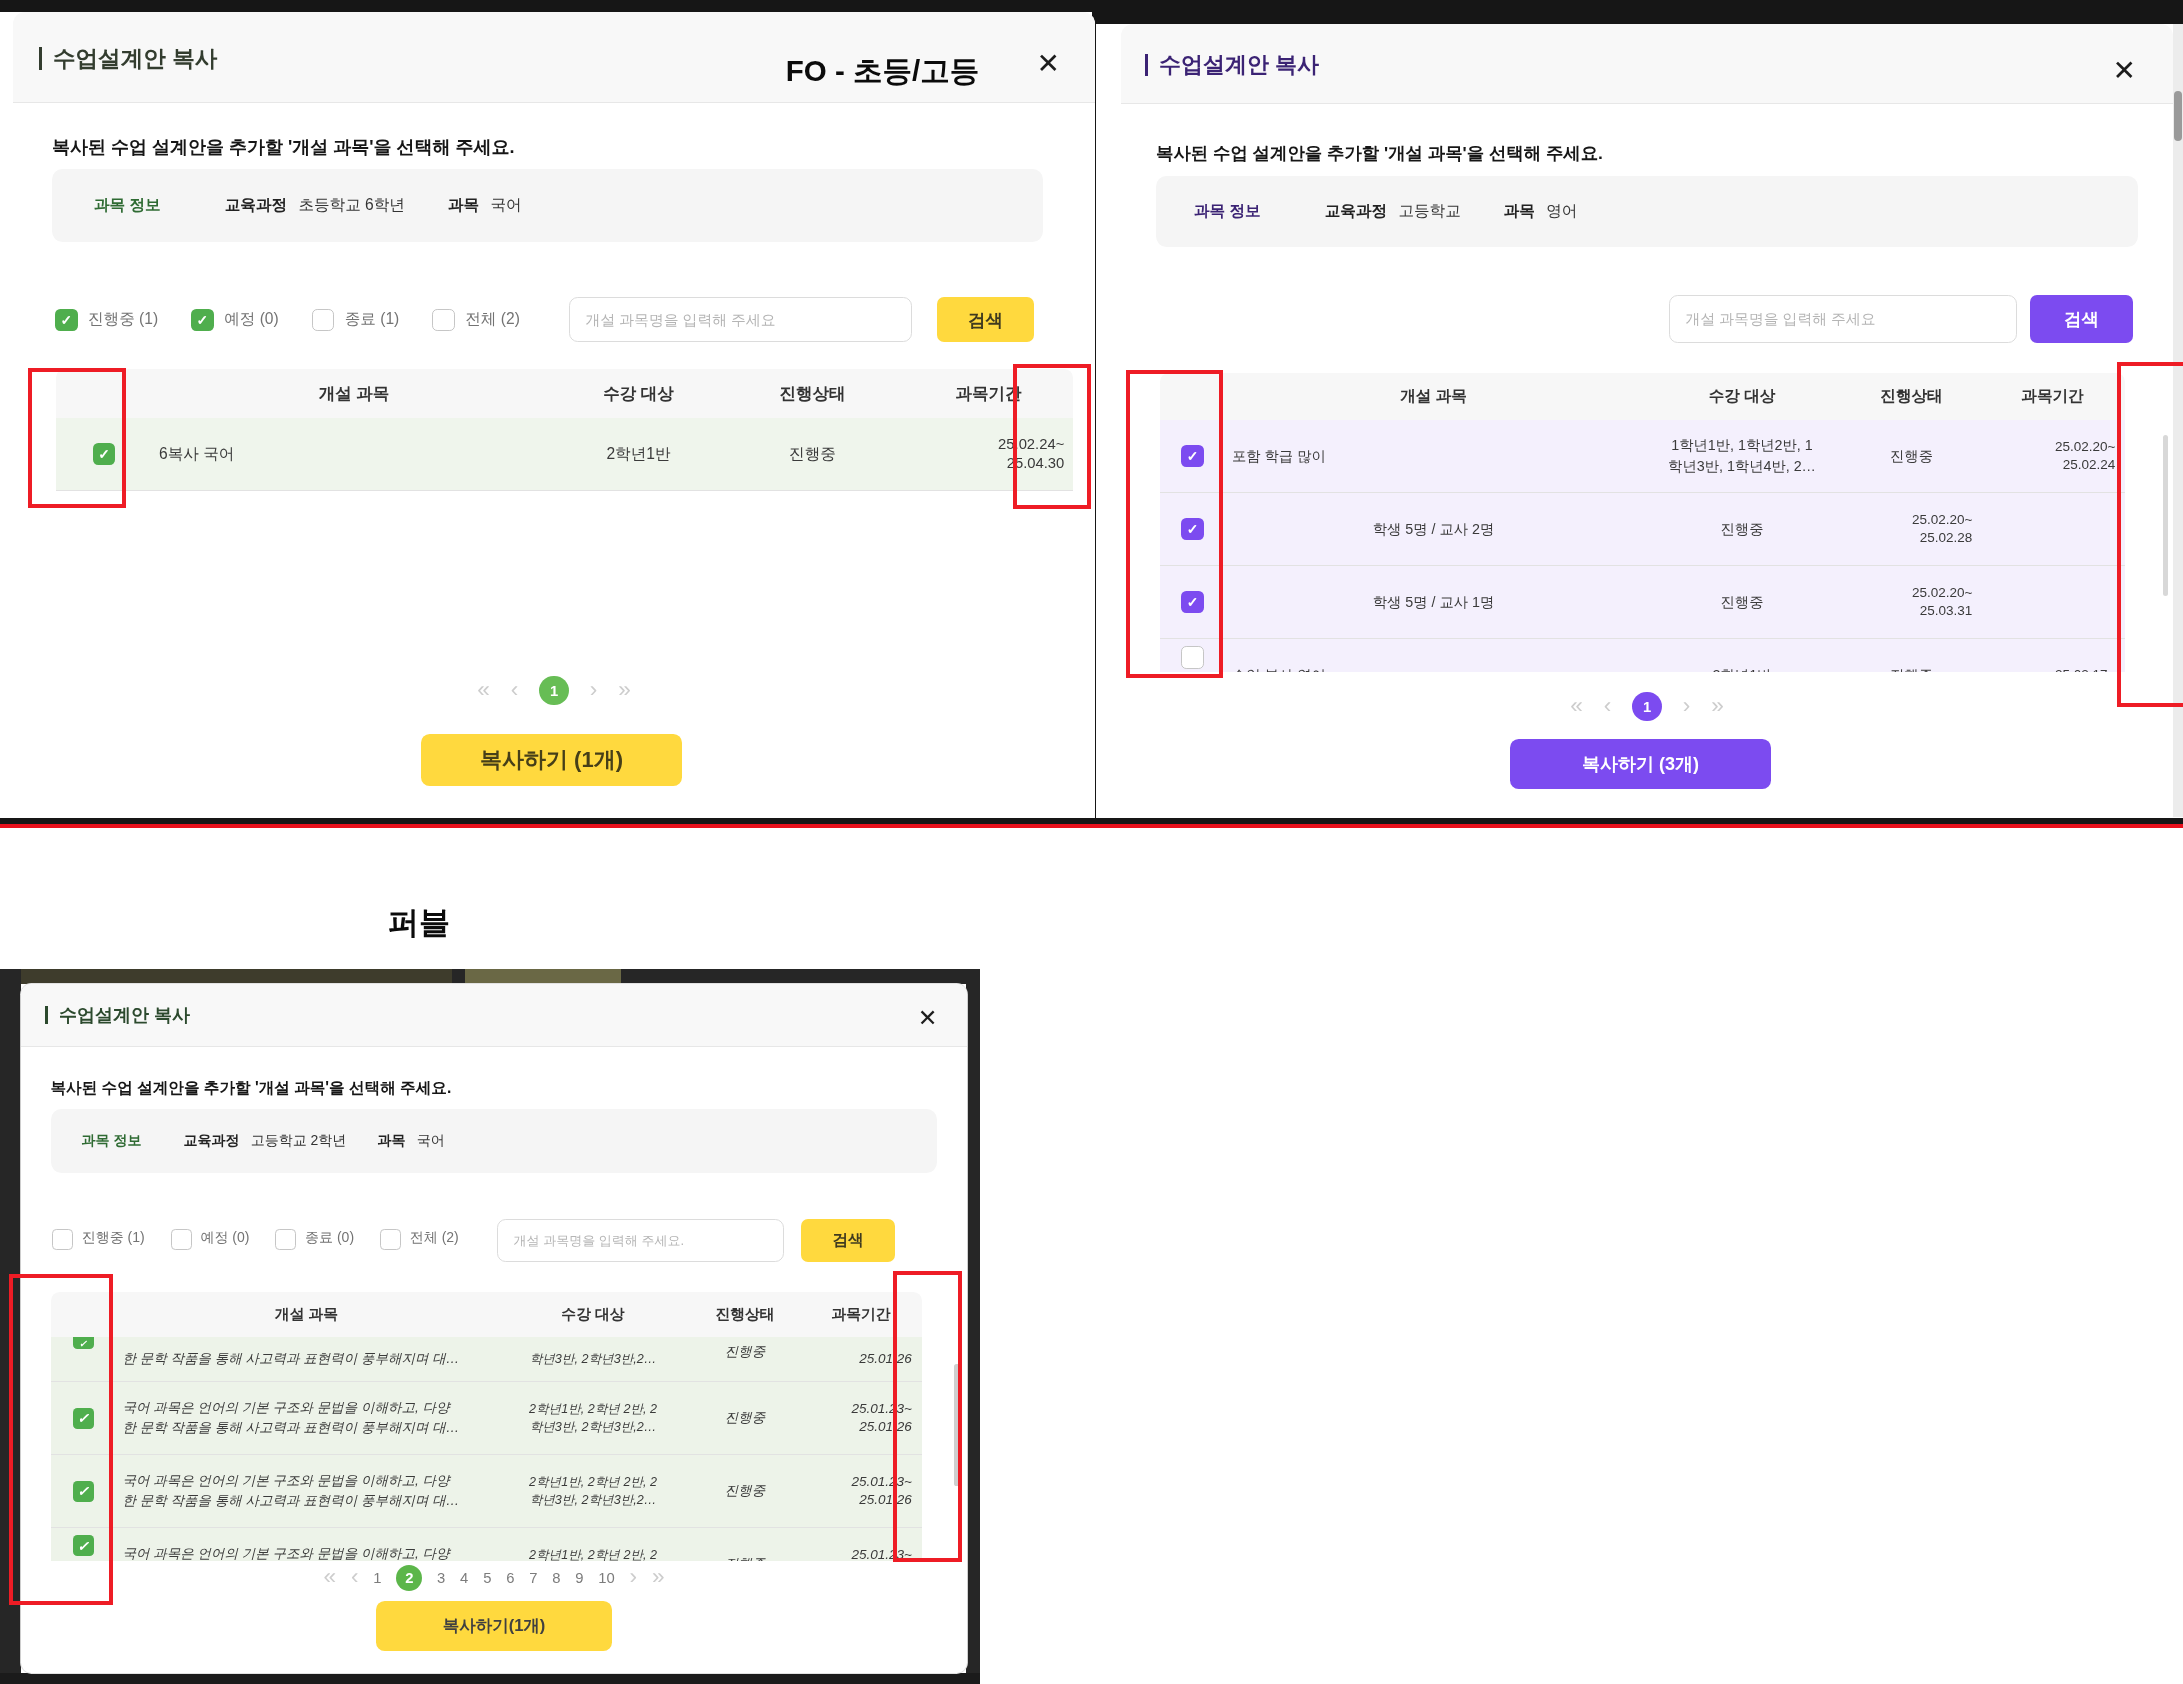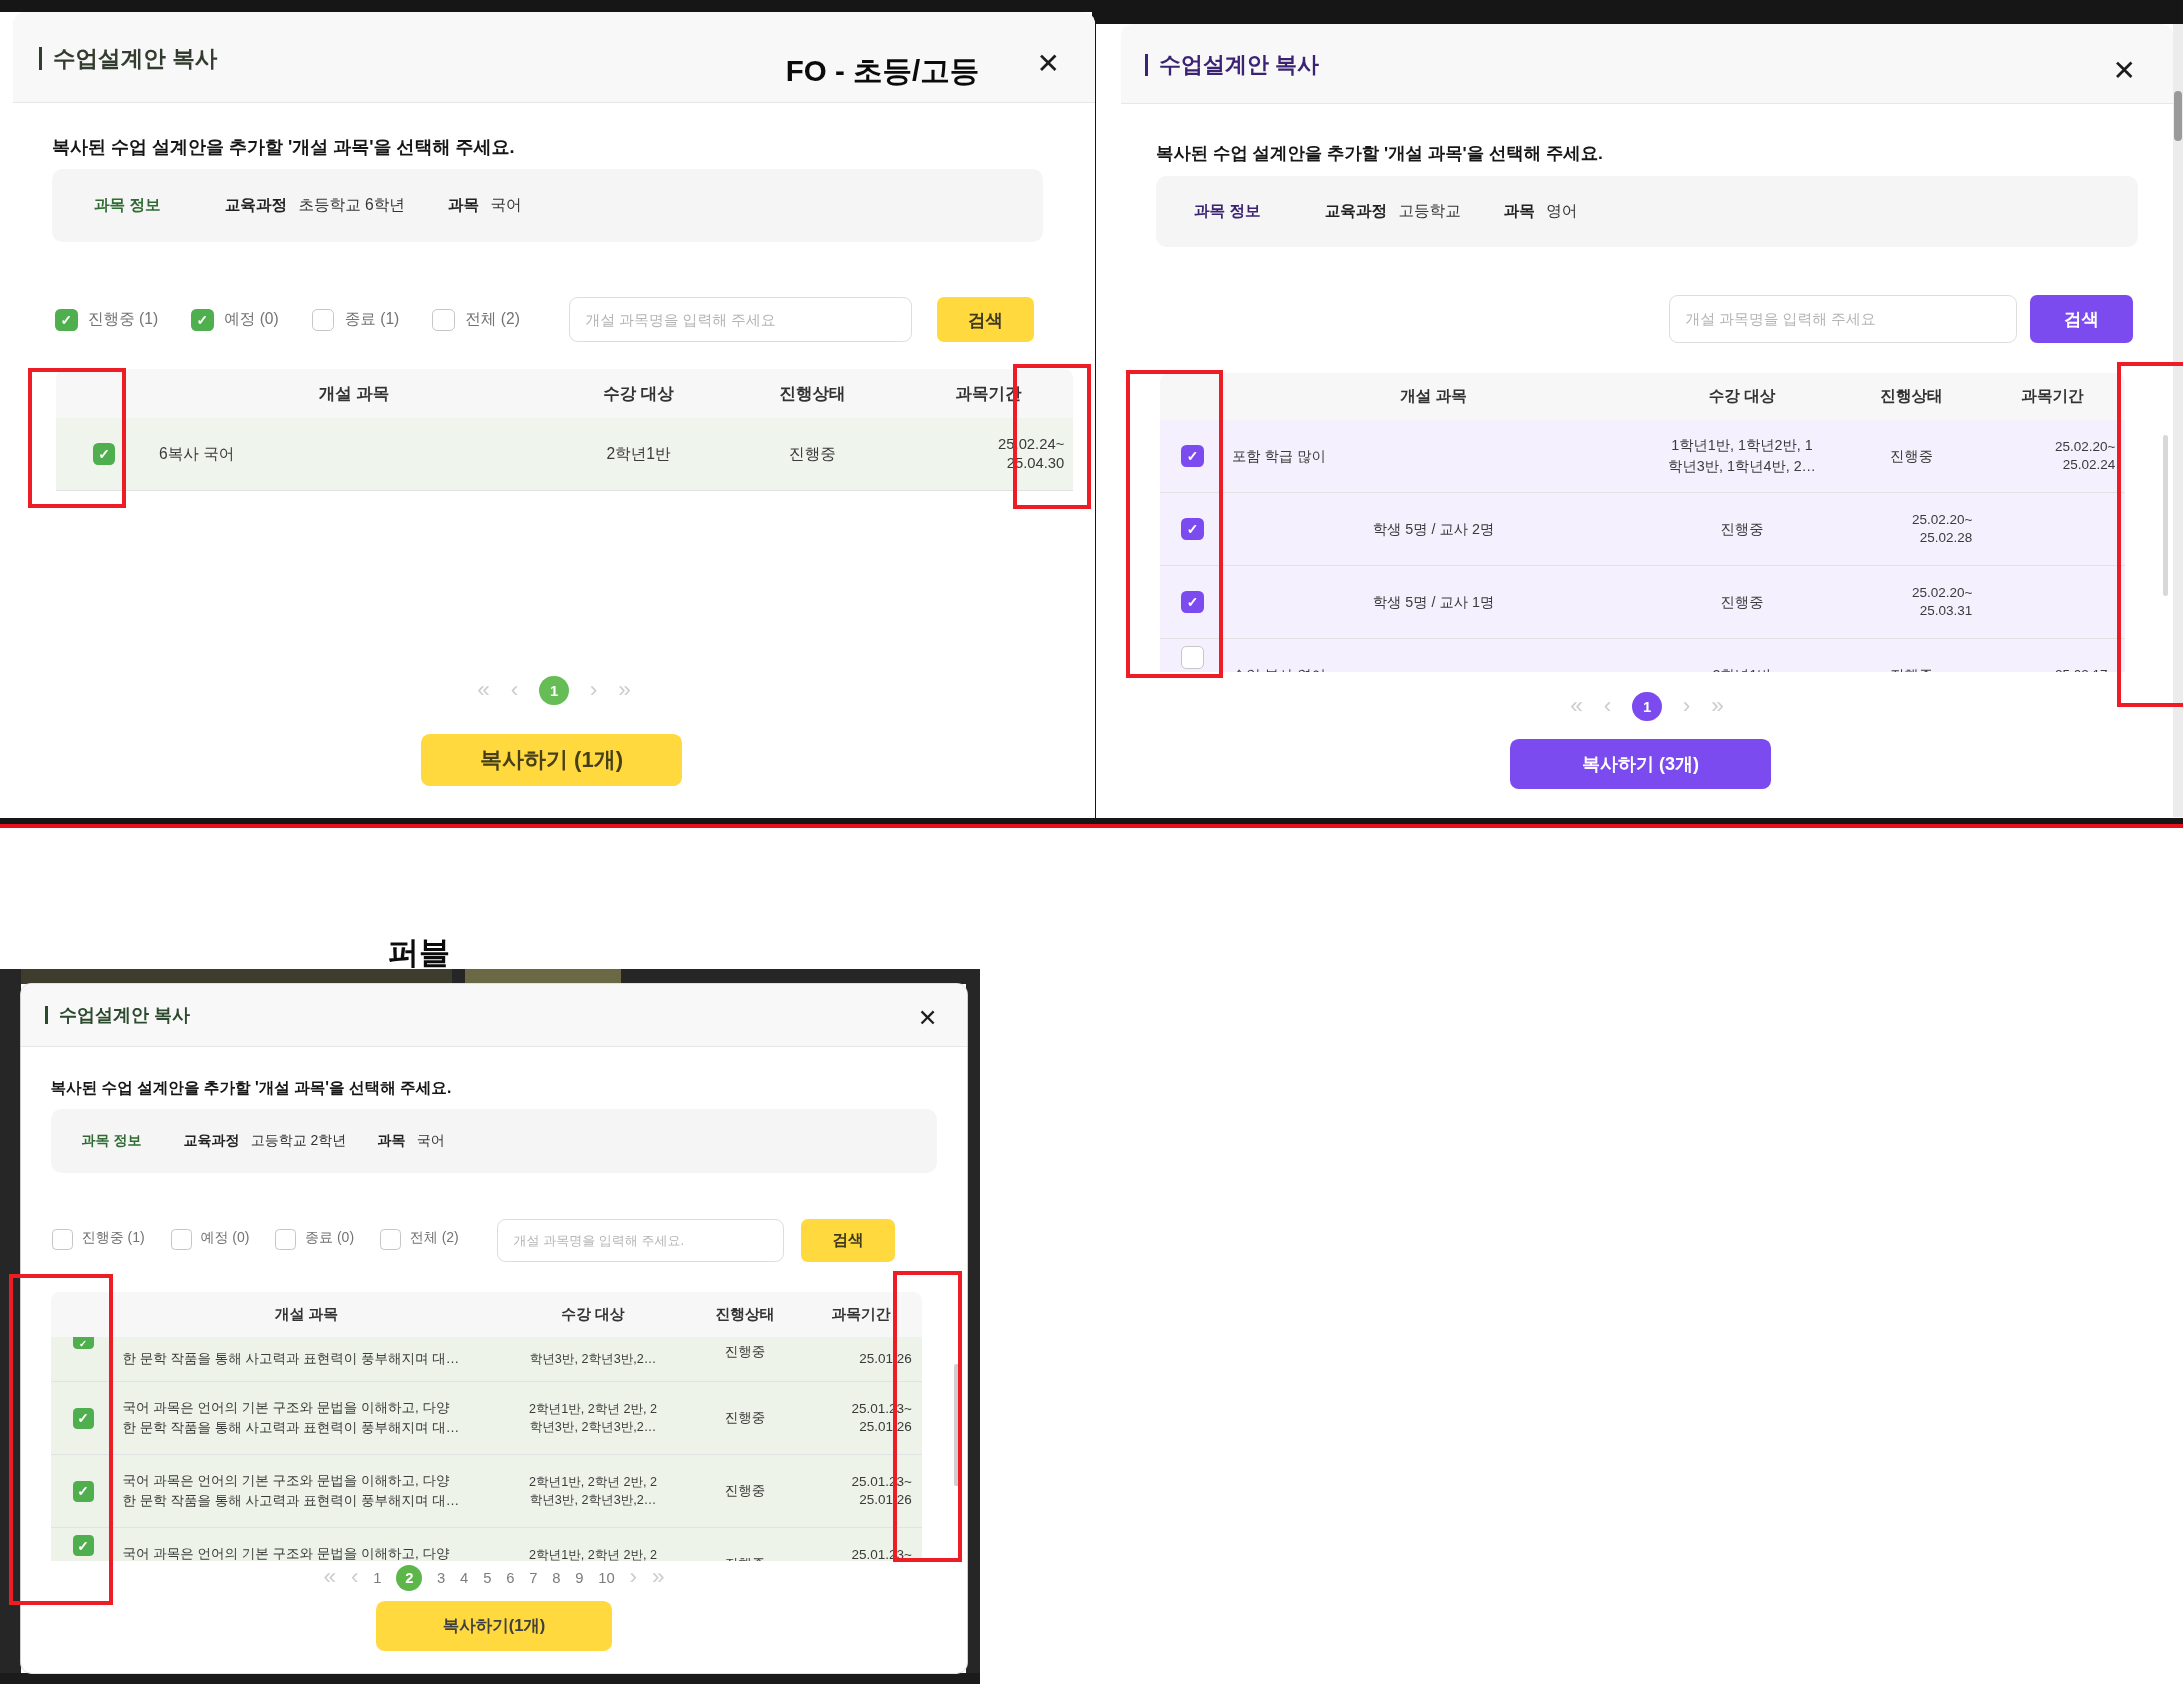--- a/index.html
+++ b/index.html
@@ -83,21 +83,21 @@
   .dlg-pub .grid{grid-template-columns:65px 382px 191px 113px 119px;}
   .thead{position:absolute;background:#f7f7f7;border-radius:8.7px 8.7px 0 0;font-weight:600;color:#333;}
   .dlg-fo .thead{left:43px;top:357px;width:1017px;height:49px;font-size:16.5px;}
   .dlg-bo .thead{left:39px;top:349px;width:965px;height:47px;font-size:15.6px;}
   .dlg-pub .thead{left:29.5px;top:308px;width:871px;height:45px;font-size:14.8px;}
   .th{text-align:center;}
 
   .tbody{position:absolute;overflow:hidden;}
   .dlg-fo .tbody{left:43px;top:406px;width:1017px;height:104px;}
   .dlg-bo .tbody{left:39px;top:396px;width:965px;height:252px;}
-  .dlg-pub .tbody{left:29.5px;top:353px;width:871px;height:224px;}
+  .dlg-pub .tbody{left:29.5px;top:353px;width:871px;height:224px;font-style:italic;}
   .row{height:73px;border-bottom:0.9px solid #e2e2e2;background:var(--tint);box-sizing:border-box;}
   .cell{color:#3a3a3a;}
   .dlg-fo .cell{font-size:15.6px;}
   .dlg-bo .cell{font-size:14.3px;}
   .dlg-pub .cell{font-size:13.5px;}
   .c-cb{display:flex;justify-content:center;}
   .c-subject{text-align:left;padding-left:7px;white-space:pre-line;line-height:1.45;}
   .c-target{text-align:center;white-space:pre-line;line-height:1.45;}
   .dlg-pub .c-target{font-size:12.6px;}
   .c-status{text-align:center;}
@@ -123,21 +123,21 @@
 
   .action-btn{position:absolute;border:none;border-radius:8.7px;background:var(--btnbg);color:var(--btnfg);font-weight:700;cursor:pointer;font-family:"Liberation Sans",sans-serif;}
   .dlg-fo .action-btn{left:408px;top:722px;width:261px;height:52px;font-size:22px;color:#463f18;}
   .dlg-bo .action-btn{left:389px;top:715px;width:261px;height:50px;font-size:18px;}
   .dlg-pub .action-btn{left:355px;top:617px;width:236px;height:50px;font-size:16.5px;color:#404040;}
 
   
   .red-box{position:absolute;border:4.3px solid #ee1c25;background:transparent;z-index:50;}
   .big-label{position:absolute;font-weight:700;color:#0b0b0b;z-index:40;}
   #fo-label{left:739px;top:52px;width:287px;font-size:29.5px;text-align:center;}
-  #pub-label{left:341px;top:902px;width:156px;font-size:31px;text-align:center;margin-top:30px;}
+  #pub-label{left:341px;top:902px;width:156px;font-size:31px;text-align:center;}
 
   .inner-thumb{position:absolute;background:#d8d8d8;border-radius:2.6px;z-index:20;}
 </style>
 </head>
 <body>
 
 <div class="canvas">
 
   <div class="abs strip" style="left:0;top:0;width:1092px;height:12px;"></div>
   <div class="abs strip" style="left:1096px;top:0;width:1088px;height:24px;"></div>

